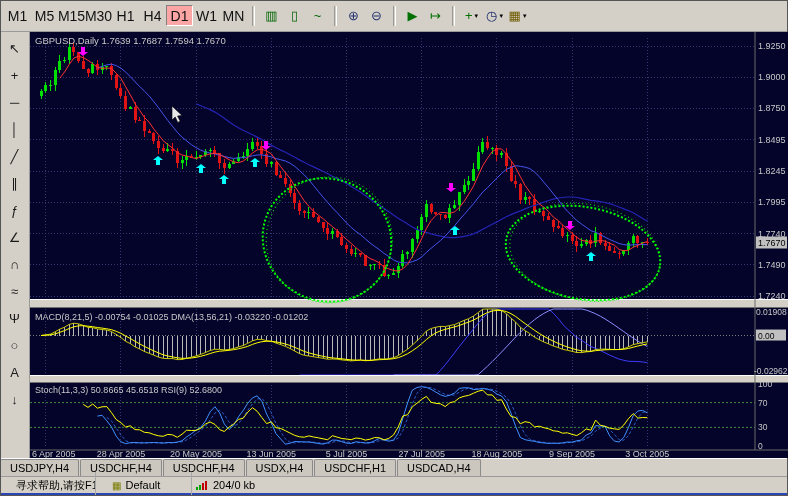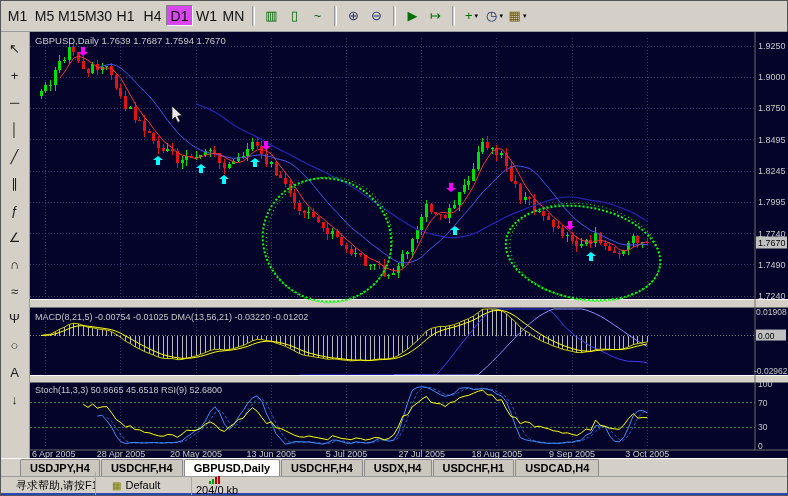--- a/index.html
+++ b/index.html
@@ -6,56 +6,56 @@
   html,body { width:788px; height:496px; overflow:hidden; }
   body { font-family:"Liberation Sans",sans-serif; background:#d4d0c8; }
   .window { width:788px; height:496px; display:flex; flex-direction:column;
             outline:1px solid #555; outline-offset:-1px; border-bottom:3px solid #2a46b4; }
 
   
   .toolbar { height:32px; background:#d4d0c8; display:flex; align-items:center;
              padding:2px 4px; border-bottom:1px solid #9a9a9a; flex:0 0 auto; }
   .tf-btn { width:27px; height:21px; font-size:14px; color:#111; display:flex;
             align-items:center; justify-content:center; border:1px solid transparent; cursor:default; }
-  .tf-btn.active { background:#d946ef; border-top:1px solid #808080; border-left:1px solid #808080;
+  .tf-btn.active { background:#fca5a5; border-top:1px solid #808080; border-left:1px solid #808080;
                    border-bottom:1px solid #fff; border-right:1px solid #fff; }
   .tsep { width:3px; height:20px; border-left:1px solid #9a9a9a; border-right:1px solid #fff; margin:0 5px; }
   .icon-btn { min-width:23px; height:21px; display:flex; align-items:center; justify-content:center;
               font-size:13px; padding:0 2px; }
   .icon-btn .glyph { line-height:1; }
   .icon-btn .dd { font-size:7px; color:#000; margin-left:2px; }
 
   
   .workspace { flex:1 1 auto; display:flex; min-height:0; }
   .left-toolbar { width:30px; background:#d4d0c8; border-right:1px solid #9a9a9a;
                   display:flex; flex-direction:column; align-items:center; padding-top:5px; flex:0 0 auto; }
   .tool-btn { width:24px; height:23px; margin-bottom:4px; display:flex; align-items:center;
               justify-content:center; font-size:13px; color:#1a1a1a; }
   .chart-area { flex:1; position:relative; background:#04042a; overflow:hidden; }
   svg text { font-family:"Liberation Sans",sans-serif; }
 
   
   .tabbar { height:18px; background:#d4d0c8; display:flex; align-items:flex-end;
-            padding-left:20px; border-top:1px solid #fff; flex:0 0 auto;font-weight:bold; }
+            padding-left:0; border-top:1px solid #fff; flex:0 0 auto; }
   .tab { height:17px; padding:1px 9px; font-size:11px; color:#000; background:#cbc7bf;
          border:1px solid #8a8a8a; border-bottom:none; border-radius:2px 2px 0 0;
          margin-right:1px; display:flex; align-items:center; white-space:nowrap; }
   .tab.active { background:#fdfdfb; position:relative; }
 
   
   .statusbar { height:17px; background:#d4d0c8; border-top:1px solid #9a9a9a;
                display:flex; align-items:center; font-size:11px; color:#000; flex:0 0 auto; }
   .status-cell { height:26px; display:flex; align-items:center; padding:0 16px;
                  border-right:1px solid #a8a8a8; white-space:nowrap; overflow:hidden; }
   .cell-help { width:96px; flex:0 0 auto; }
   .cell-profile { width:96px; flex:0 0 auto; }
   .profile-icon { font-size:10px; color:#7a7a00; margin-right:4px; }
   .cell-info { flex:1 1 auto; }
   .bi-field { margin-right:13px; }
-  .status-right { display:flex; align-items:center; padding:0 8px 0 4px;flex-direction:column; }
+  .status-right { display:flex; align-items:center; padding:0 8px 0 4px; }
   .conn-icon { display:inline-flex; align-items:flex-end; margin-right:5px; }
   .conn-icon span { width:2px; margin-right:1px; display:inline-block; }
 </style>
 </head>
 <body>
 
 <div class="window">
 
   <div class="toolbar" id="toolbar">
       <div class="tf-btn">M1</div>
@@ -661,21 +661,20 @@
           <path d="M423,203 L427,203 L427,198 L430,198 L425,194 L420,198 L423,198 Z" fill="#00ffff"></path>
           <path d="M559,229 L563,229 L563,224 L566,224 L561,220 L556,224 L559,224 Z" fill="#00ffff"></path>
           <path d="M142,74 l0,14 l3.2,-3 l2.6,5.4 l2.4,-1.2 l-2.6,-5.2 l4.4,-0.6 Z" fill="#e8e8e8" stroke="#000" stroke-width="0.6"></path>
         </svg>
     </div>
   </div>
 
   <div class="tabbar" id="tabbar">
       <div class="tab">USDJPY,H4</div>
       <div class="tab">USDCHF,H4</div>
-      <div class="tab active">GBPUSD,Daily</div>
       <div class="tab">USDCHF,H4</div>
       <div class="tab">USDX,H4</div>
       <div class="tab">USDCHF,H1</div>
       <div class="tab">USDCAD,H4</div>
     </div>
 
   <div class="statusbar">
     <div class="status-cell cell-help">寻求帮助,请按F1</div>
     <div class="status-cell cell-profile">
       <span class="profile-icon">▦</span>

